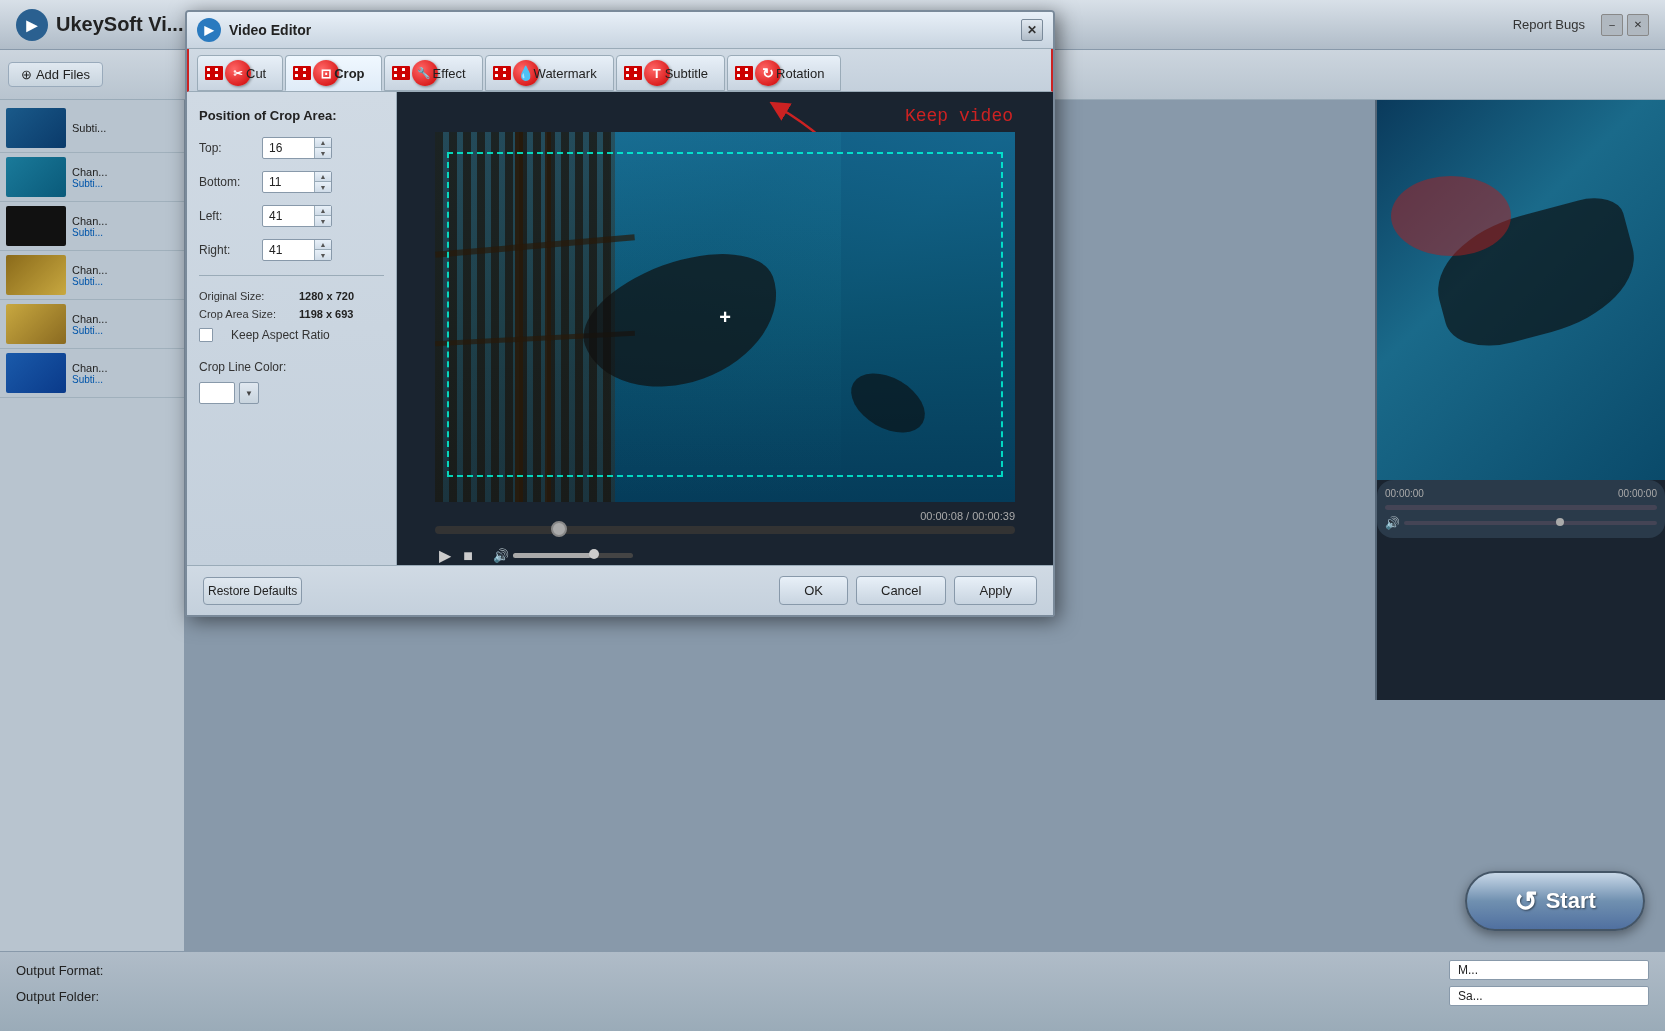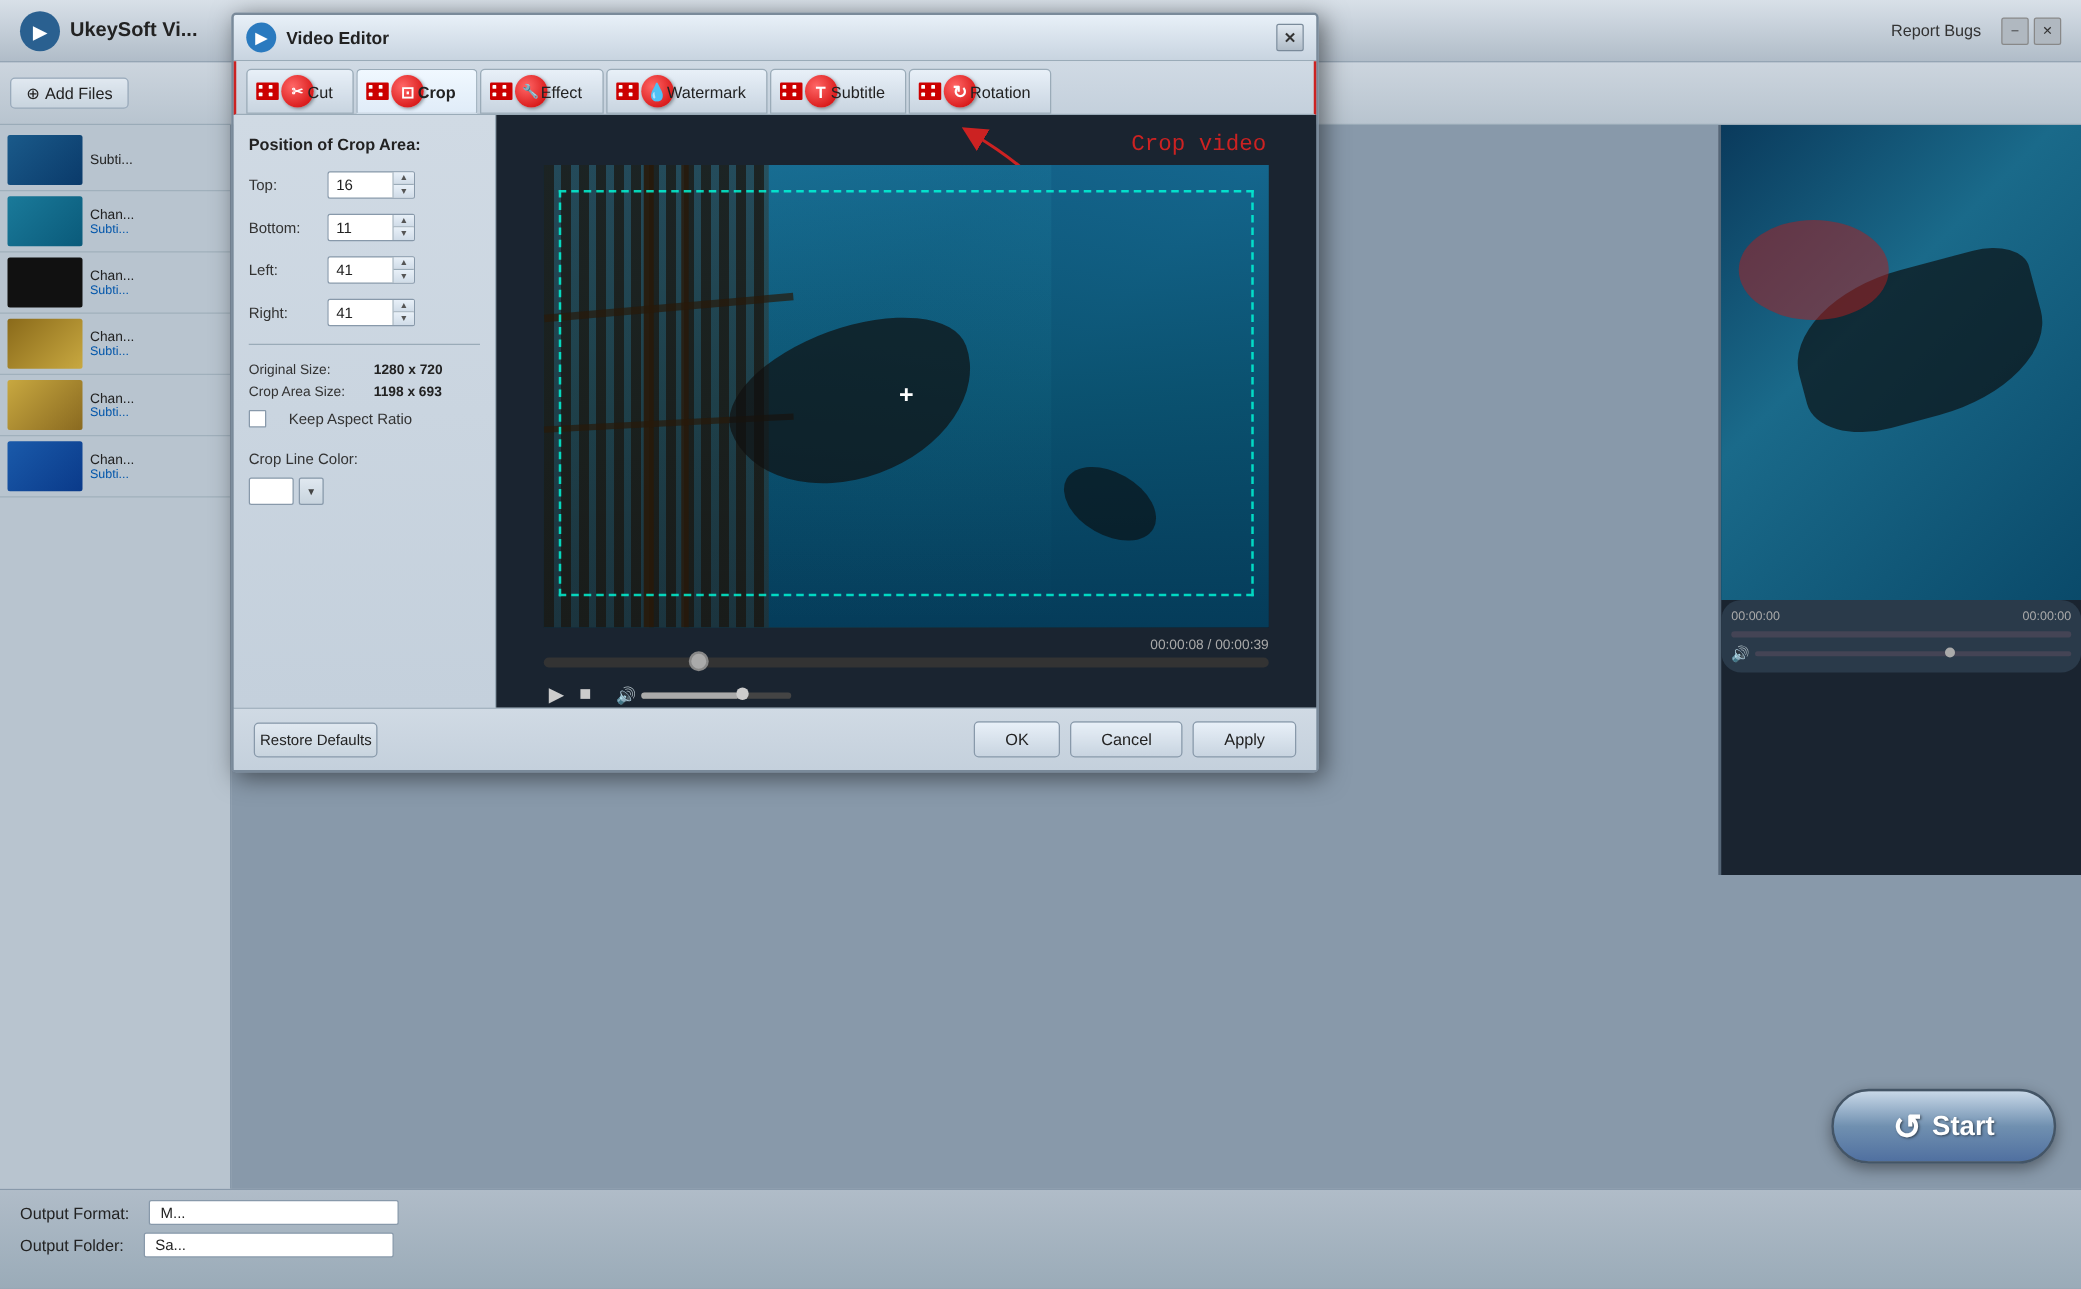--- a/index.html
+++ b/index.html
@@ -35,21 +35,21 @@
       gap: 8px;
     }
     .app-logo {
       width: 32px; height: 32px;
       background: #2a6090;
       border-radius: 50%;
       display: flex; align-items: center; justify-content: center;
       color: white; font-size: 14px; font-weight: bold;
     }
     .app-title {
-      font-size: 16px; font-weight: bold; color: #222;
+      font-size: 20px; font-weight: bold; color: #222;
     }
     .main-topbar-right {
       display: flex; align-items: center; gap: 16px;
     }
     .topbar-btn {
       display: flex; align-items: flex-start; gap: 4px;
       cursor: pointer; color: #333; font-size: 13px;
       text-decoration: none;
     }
     .win-controls {
@@ -144,21 +144,21 @@
     }
 
     
     .bottom-bar {
       height: 80px;
       background: linear-gradient(180deg, #b0bcc8 0%, #9aabb8 100%);
       border-top: 1px solid #8899aa;
       padding: 8px 16px;
     }
     .output-row {
-      display: flex; align-items: center; gap: 16px; margin-bottom: 6px; font-size: 13px; color: #222;
+      display: flex; align-items: center; gap: 4px; margin-bottom: 6px; font-size: 13px; color: #222; justify-content: space-between;
     }
     .output-val {
       background: white;
       border: 1px solid #8899aa;
       padding: 2px 8px;
       border-radius: 2px;
       min-width: 200px;
       font-size: 12px;
     }
 
@@ -842,21 +842,21 @@
             <div class="crop-line-title">Crop Line Color:</div>
             <div class="color-picker-row">
               <div class="color-swatch"></div>
               <div class="color-dropdown-btn">▼</div>
             </div>
           </div>
         </div>
 
         <div class="preview-panel">
 
-          <div class="edit-video-label">Crop video</div>
+          <div class="edit-video-label">Keep video</div>
 
           <svg style="position:absolute;top:5px;right:185px;width:120px;height:80px;pointer-events:none;" viewBox="0 0 120 80">
             <defs>
               <marker id="arrowhead" markerWidth="8" markerHeight="8" refX="4" refY="4" orient="auto">
                 <path d="M0,0 L8,4 L0,8 Z" fill="#cc2222"></path>
               </marker>
             </defs>
             <path d="M100,70 Q80,40 30,10" stroke="#cc2222" stroke-width="2.5" fill="none" marker-end="url(#arrowhead)"></path>
           </svg>
 

